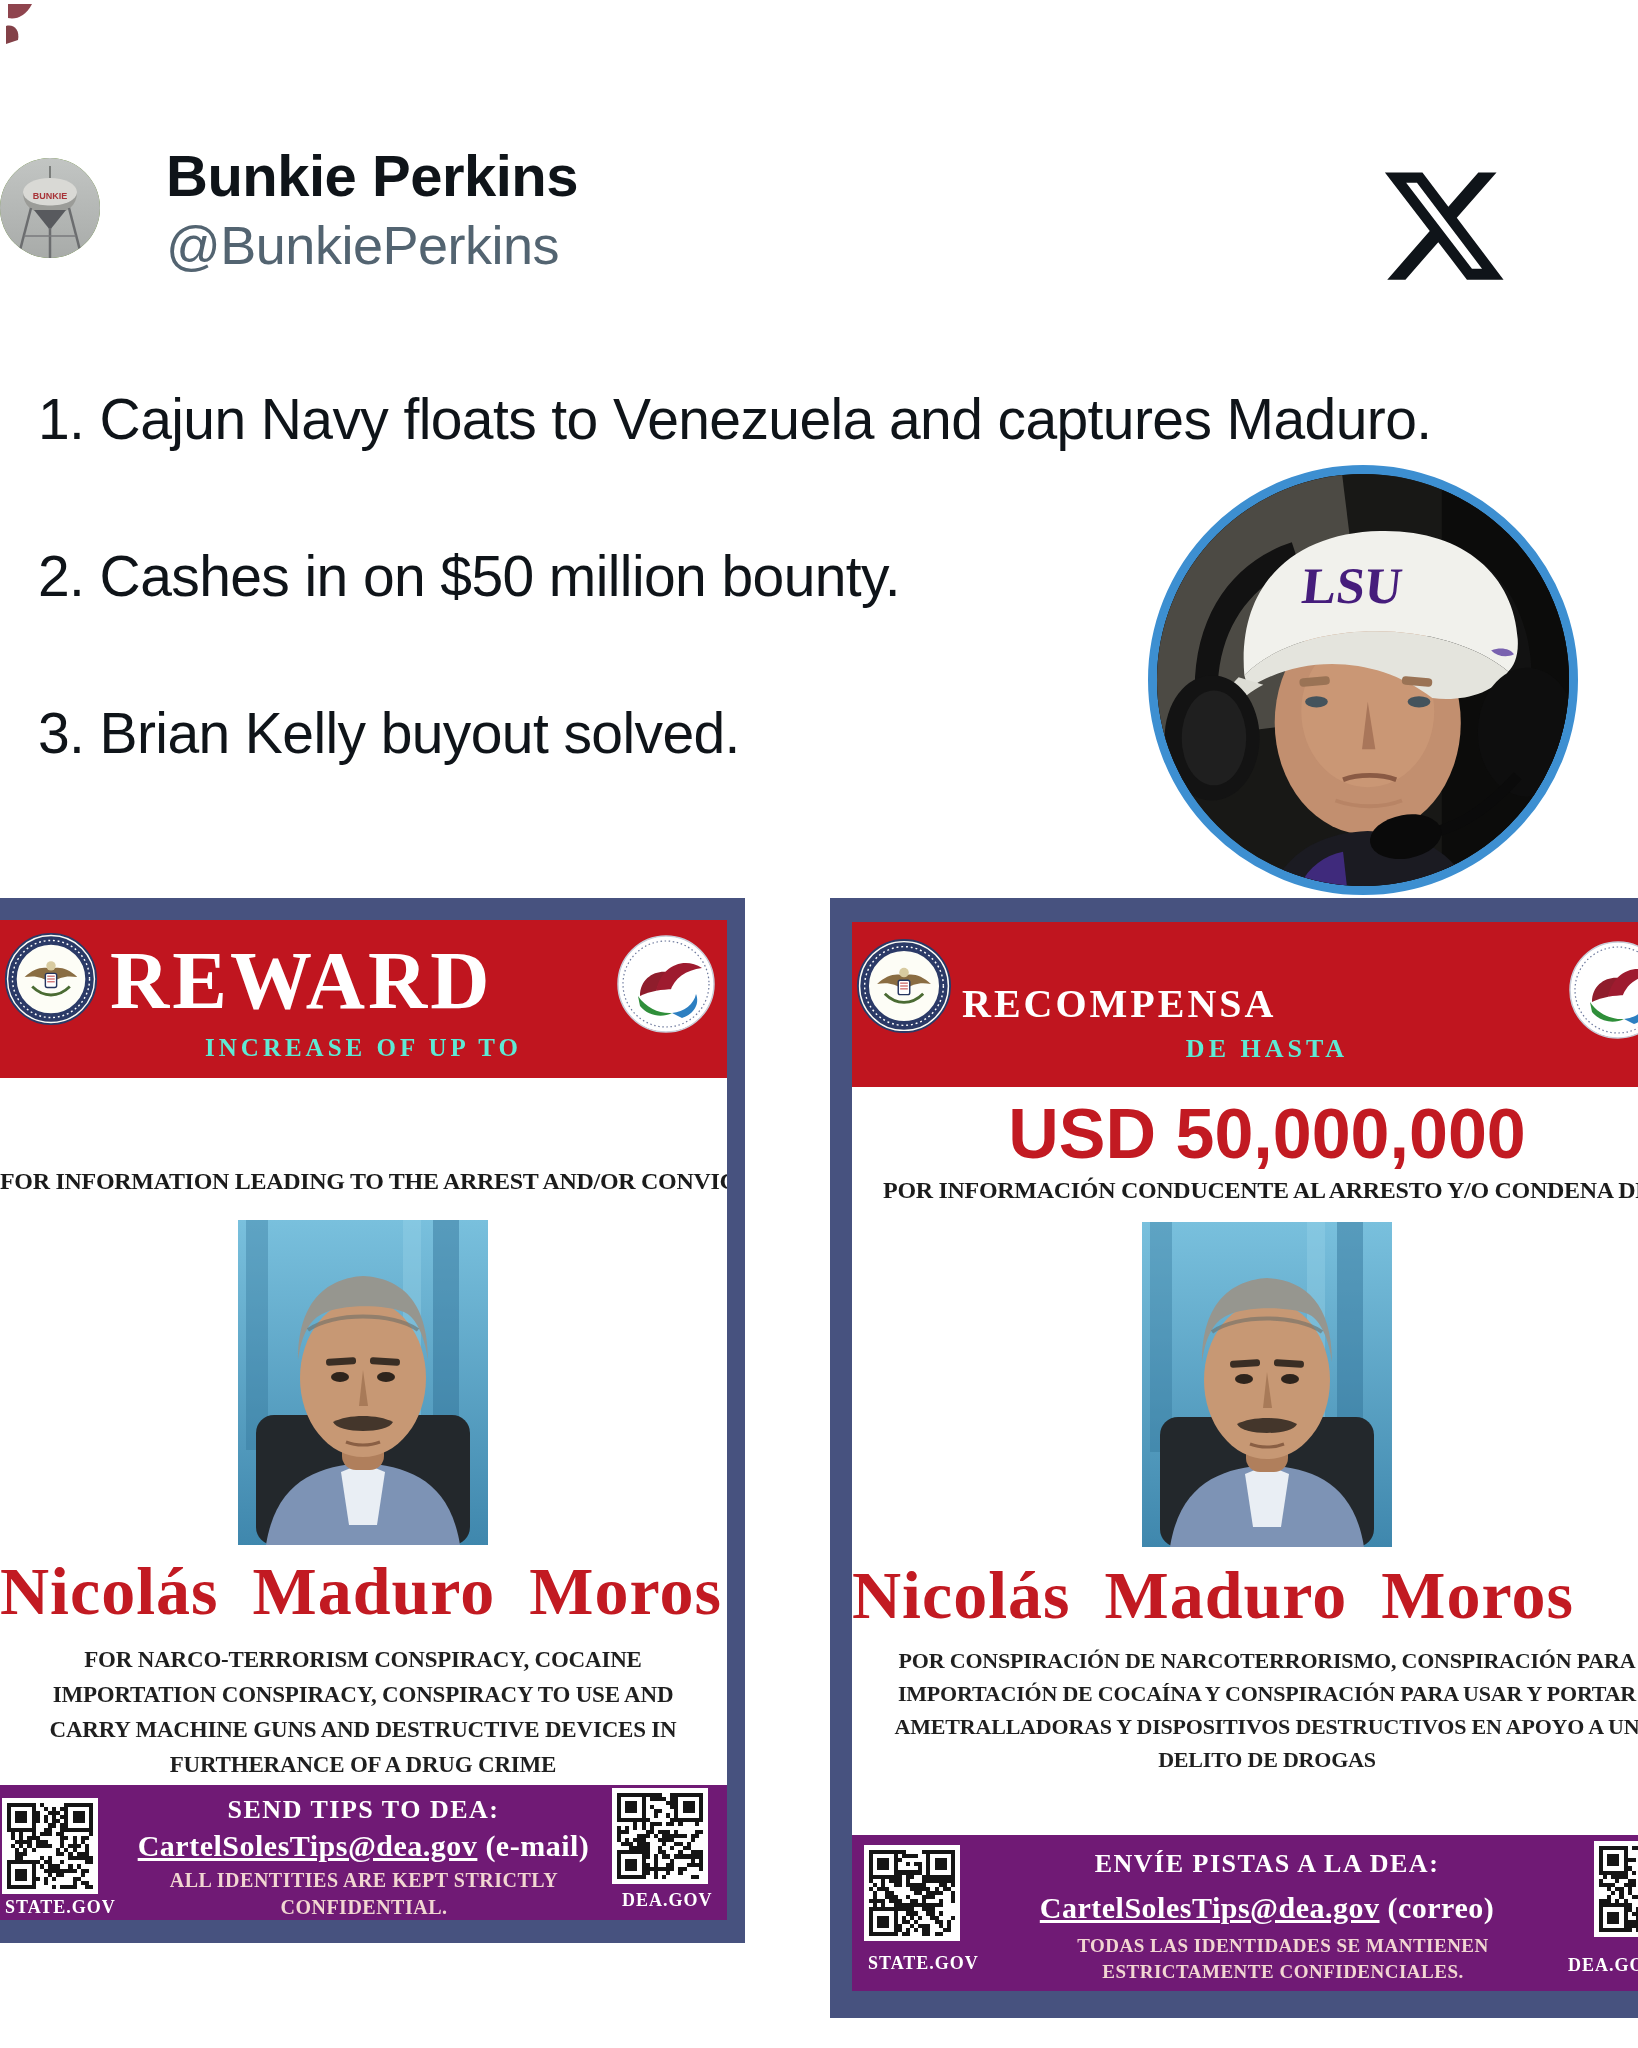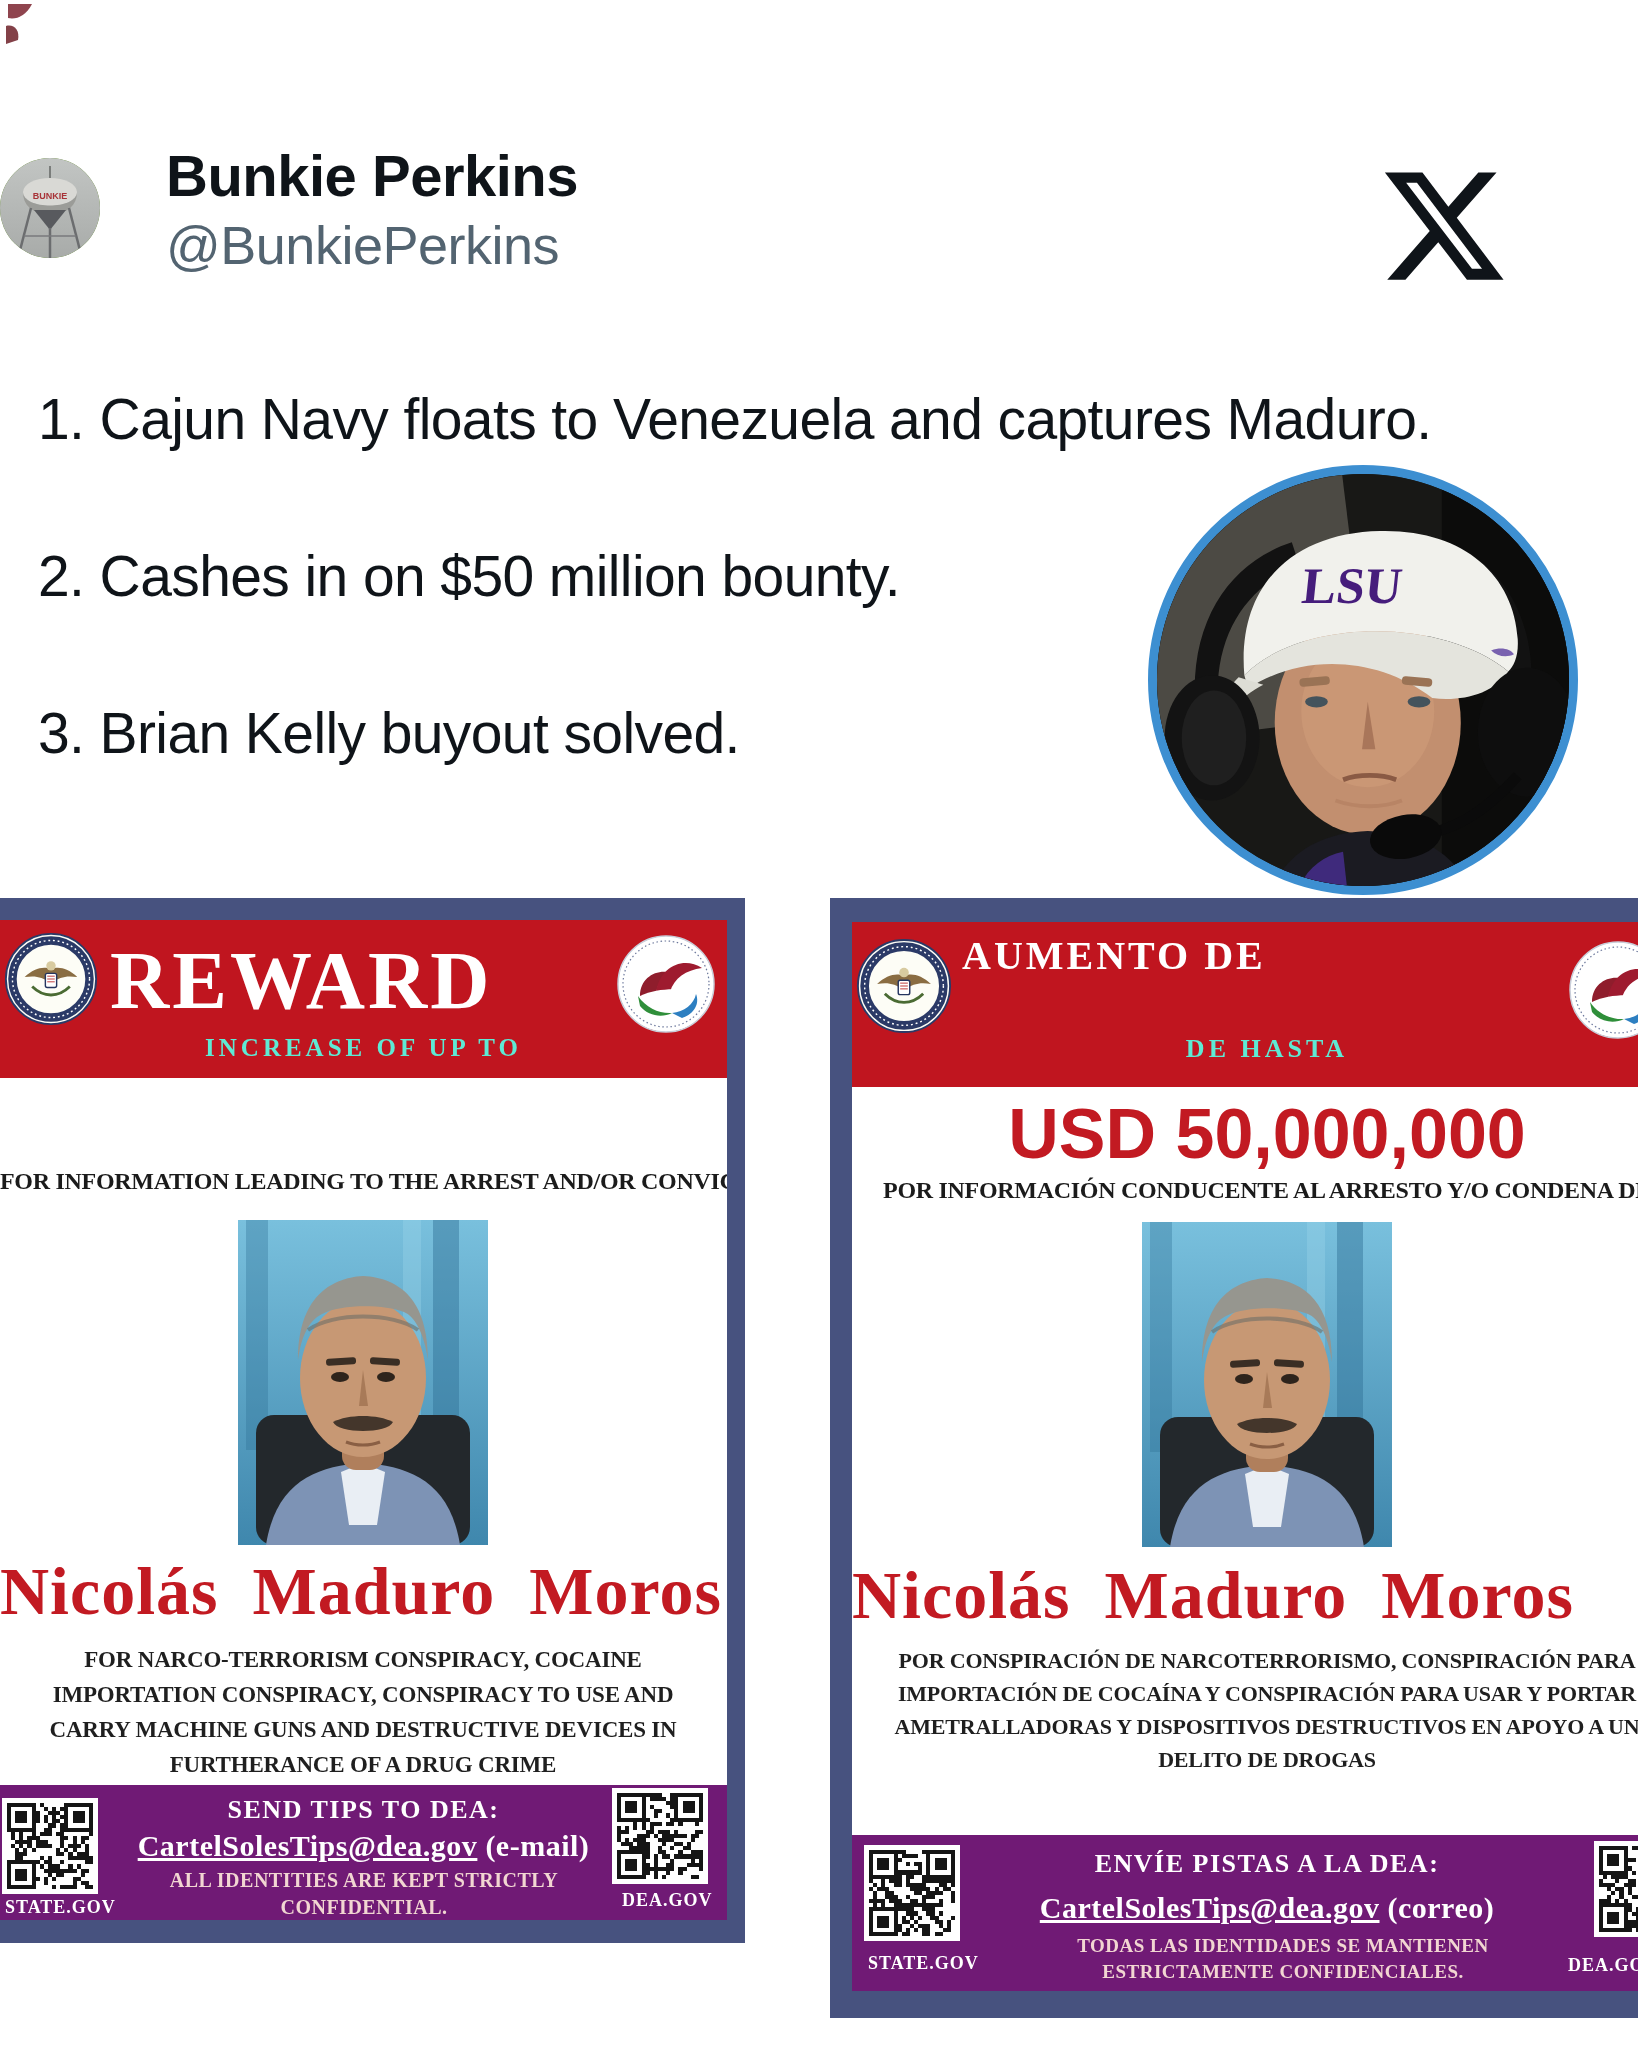--- a/index.html
+++ b/index.html
@@ -479,21 +479,21 @@
     </div>
   </div>
 </div>
 
 <div class="abs poster" style="left:830px;top:898px;width:808px;height:1120px">
   <div class="pcontent" style="left:22px;top:24px;width:830px;height:1069px">
     <div class="pheader" style="height:165px">
       <svg class="seal" style="left:4px;top:16px" width="96" height="96" viewBox="0 0 100 100">
           <use href="#seal-state"></use>
         </svg>
-      <div class="abs ptitle serifb" style="left:110px;right:110px;top:10px;font-size:40px">AUMENTO DE</div>
+      <div class="abs ptitle serifb" style="left:110px;right:110px;top:58px;font-size:40px">RECOMPENSA</div>
       <div class="abs psub serifb" style="left:110px;right:110px;top:112px;font-size:26px">DE HASTA</div>
       <svg class="seal" style="left:716px;top:18px" width="100" height="100" viewBox="0 0 100 100">
           <use href="#seal-dea"></use>
         </svg>
     </div>
     <div class="abs amount" style="top:172px;font-size:70px">USD 50,000,000</div>
     <div class="abs lead" style="top:255px">POR INFORMACIÓN CONDUCENTE AL ARRESTO Y/O CONDENA DE</div>
     <div class="photo" style="left:290px;top:300px">
       <svg viewBox="0 0 250 325" width="250" height="325">
           <use href="#maduro"></use>

